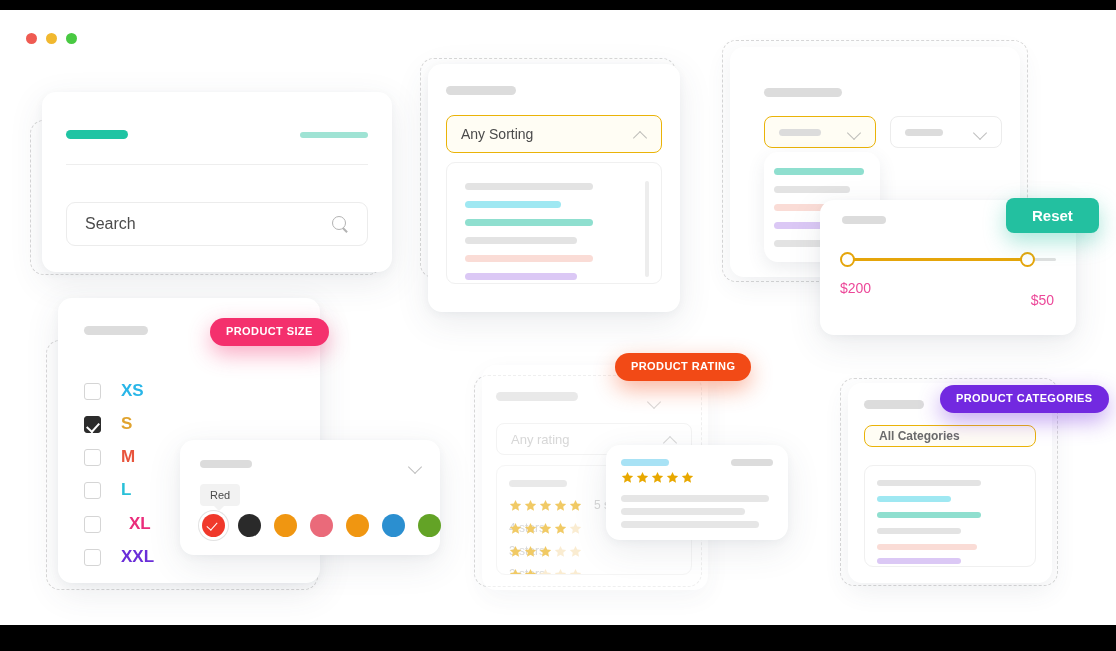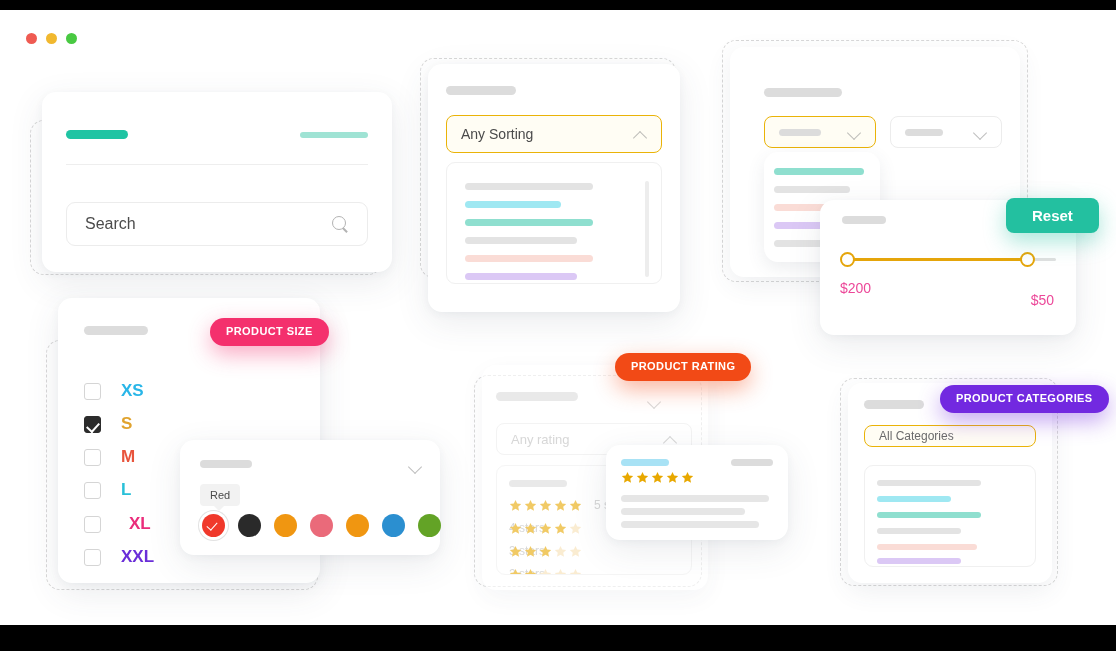--- a/index.html
+++ b/index.html
@@ -444,21 +444,21 @@
         </svg>
     </span>
     <div class="bar sm" style="position:absolute; left:15px; top:50px; width:148px; background:#e6e6e6;"></div>
     <div class="bar sm" style="position:absolute; left:15px; top:63px; width:124px; background:#e6e6e6;"></div>
     <div class="bar sm" style="position:absolute; left:15px; top:76px; width:138px; background:#e6e6e6;"></div>
   </div>
 
   <div class="card soft" style="left:848px; top:373px; width:204px; height:200px;">
     <div class="bar" style="position:absolute; left:16px; top:17px; width:60px;"></div>
 
-    <div class="select" style="left:16px; top:42px; width:172px; height:22px;">
+    <div class="select" style="left:16px; top:42px; width:172px; height:22px;font-weight:bold;">
       <span class="label" style="font-size:12px; color:#6b6b6b;">All Categories</span>
     </div>
 
     <div class="listpanel" style="left:16px; top:82px; width:172px; height:102px;">
       <div class="listrow" style="left:12px; top:14px; width:104px; height:6px; background:#e3e3e3;"></div>
       <div class="listrow" style="left:12px; top:30px; width:74px;  height:6px; background:#9fe8f2;"></div>
       <div class="listrow" style="left:12px; top:46px; width:104px; height:6px; background:#8fdfcf;"></div>
       <div class="listrow" style="left:12px; top:62px; width:84px;  height:6px; background:#e3e3e3;"></div>
       <div class="listrow" style="left:12px; top:78px; width:100px; height:6px; background:#fadcd6;"></div>
       <div class="listrow" style="left:12px; top:92px; width:84px;  height:6px; background:#dbc8f5;"></div>

